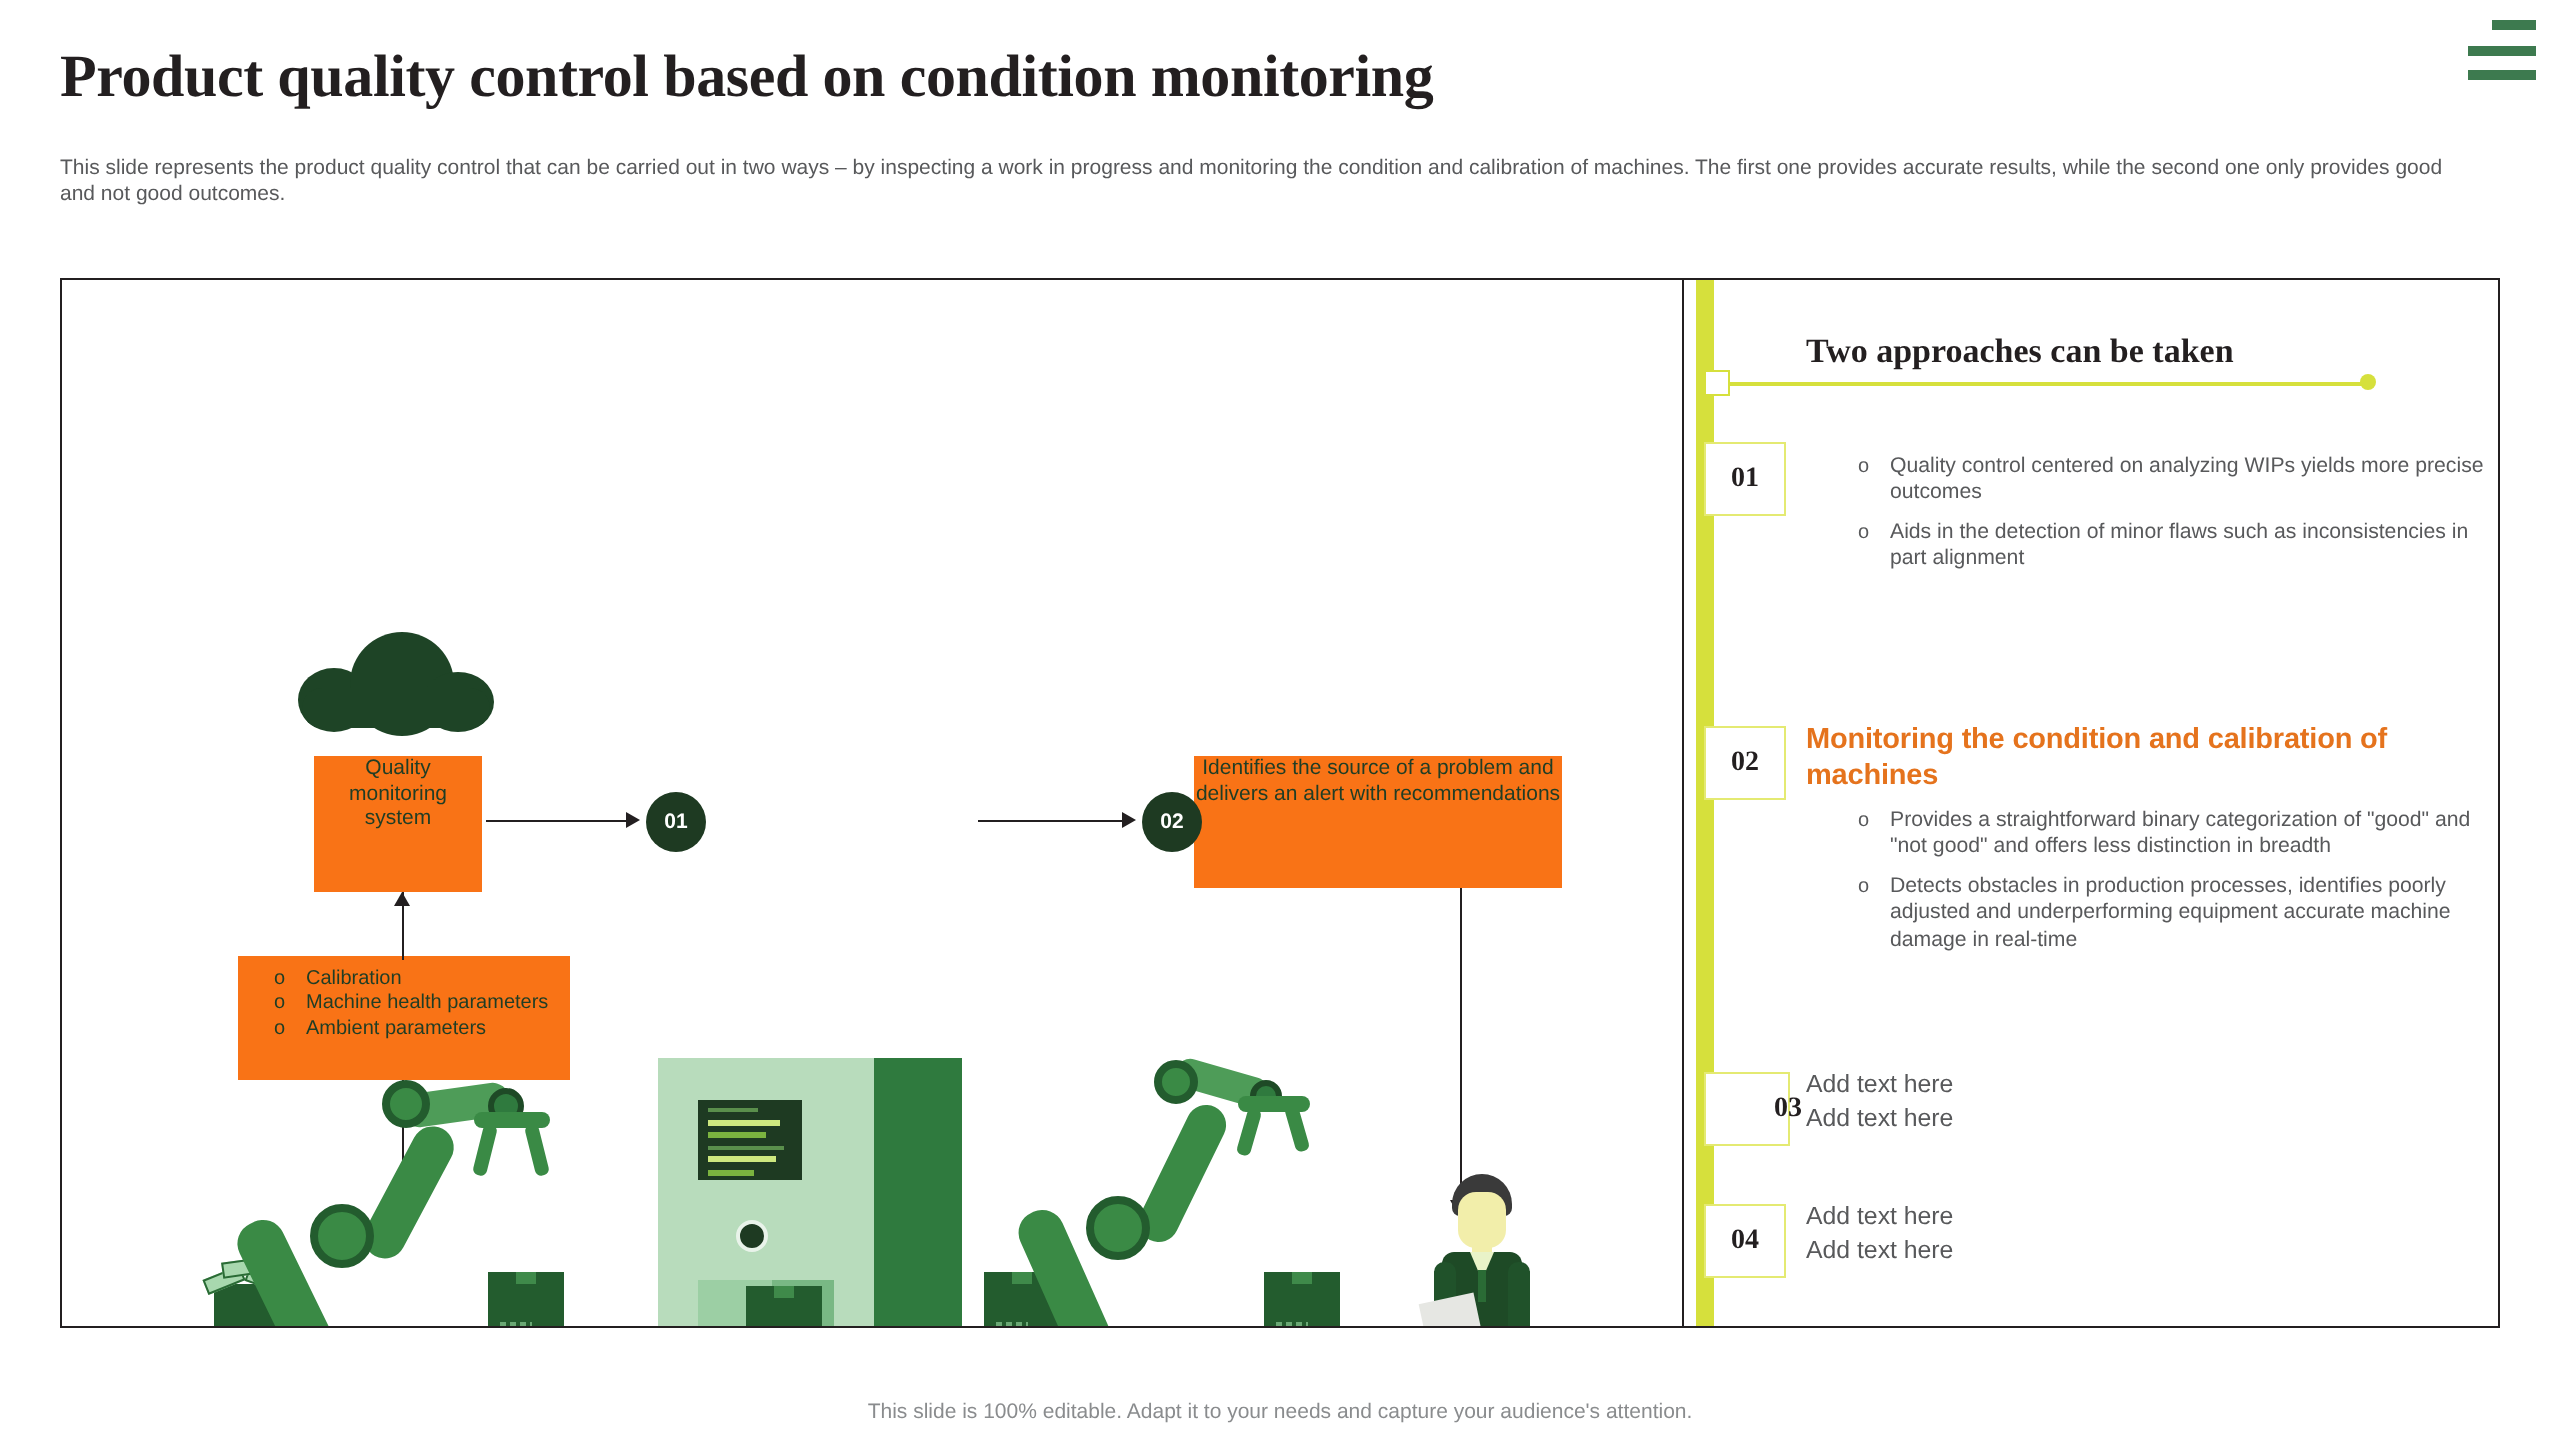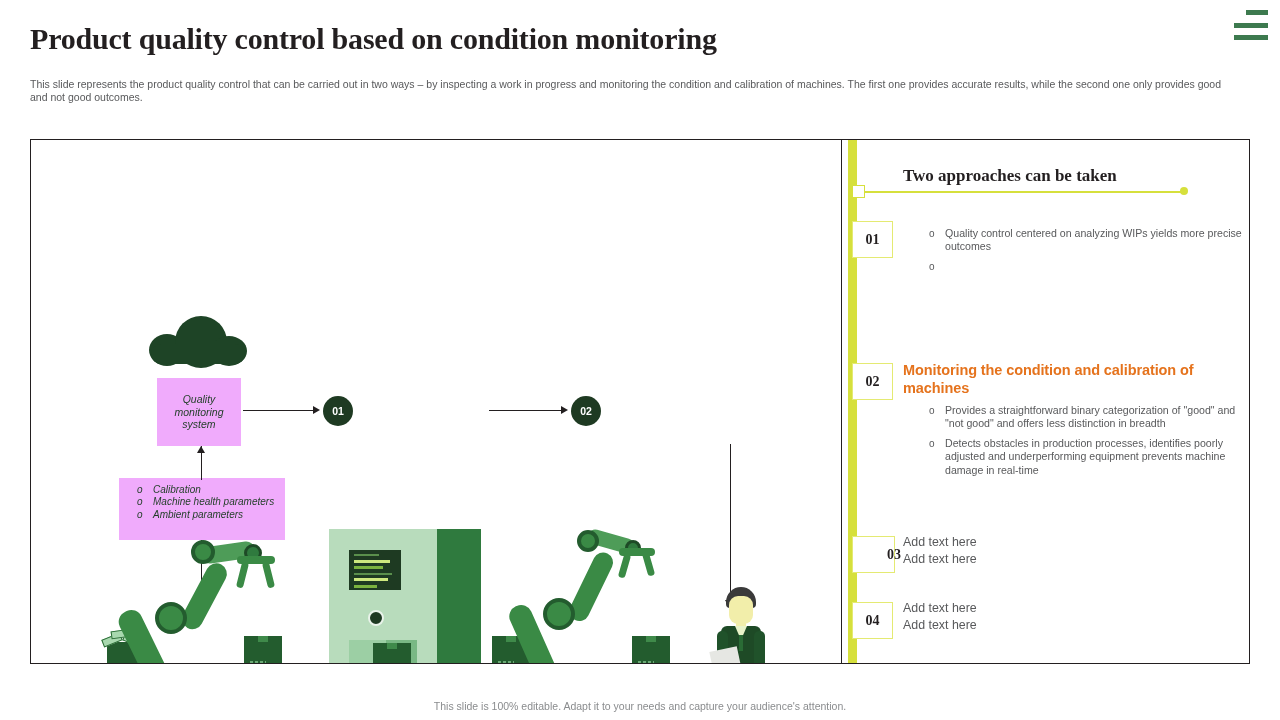--- a/index.html
+++ b/index.html
@@ -46,23 +46,23 @@
   
   .cloud { position:absolute; left:118px; top:176px; width:98px; height:46px; }
   .cloud b { position:absolute; background:#1e4426; border-radius:50%; display:block; }
   .cloud .c1 { left:26px; top:0px;  width:52px; height:52px; }
   .cloud .c2 { left:0px;  top:18px; width:36px; height:32px; }
   .cloud .c3 { left:62px; top:20px; width:36px; height:30px; }
   .cloud .base { left:2px; top:28px; width:94px; height:20px; border-radius:10px; }
 
   
   .gbox {
-    position:absolute; background:#f0abfc; color:#1f3d25;
-    display:flex; align-items:center; justify-content:center;
-    text-align:center; font-size:10.5px; line-height:12.5px;font-style:italic;
+    position:absolute; background:#f97316; color:#1f3d25;
+    display:flex; justify-content:center;
+    text-align:center; font-size:10.5px; line-height:12.5px;
   }
   .box-qms   { left:126px; top:238px; width:84px; height:68px; }
   .box-det   { left:318px; top:227px; width:138px; height:78px; }
   .box-ident { left:566px; top:238px; width:184px; height:66px; }
   .box-cal {
     left:88px; top:338px; width:166px; height:62px;
     display:block; text-align:left; padding:6px 8px 6px 10px;
   }
   .box-cal ul { list-style:none; }
   .box-cal li { position:relative; padding-left:24px; font-size:10px; line-height:12.4px; }
@@ -202,20 +202,23 @@
       <div class="cloud">
         <b class="c2"></b>
           <b class="c1"></b>
           <b class="c3"></b>
           <b class="base"></b>
       </div>
 
       <div class="gbox box-qms">
         <span>Quality monitoring system</span>
       </div>
+      <div class="gbox box-ident">
+        <span>Identifies the source of a problem and delivers an alert with recommendations</span>
+      </div>
 
       <div class="gbox box-cal">
         <ul>
           <li>
             <span class="mk">o</span>
             <span>Calibration</span>
           </li>
           <li>
             <span class="mk">o</span>
             <span>Machine health parameters</span>
@@ -344,37 +347,38 @@
         <span>01</span>
       </div>
       <div class="sec" style="top:80px;">
         <ul>
           <li>
             <span class="mk">o</span>
             <span>Quality control centered on analyzing WIPs yields more precise outcomes</span>
           </li>
           <li>
             <span class="mk">o</span>
+            <span>Aids in the detection of minor flaws such as inconsistencies in part alignment</span>
           </li>
         </ul>
       </div>
 
       <div class="badge" style="top:223px;">
         <span>02</span>
       </div>
       <div class="sec" style="top:222px;">
         <h3>Monitoring the condition and calibration of machines</h3>
         <ul>
           <li>
             <span class="mk">o</span>
             <span>Provides a straightforward binary categorization of "good" and "not good" and offers less distinction in breadth</span>
           </li>
           <li>
             <span class="mk">o</span>
-            <span>Detects obstacles in production processes, identifies poorly adjusted and underperforming equipment prevents machine damage in real-time</span>
+            <span>Detects obstacles in production processes, identifies poorly adjusted and underperforming equipment accurate machine damage in real-time</span>
           </li>
         </ul>
       </div>
 
       <div class="badge" style="top:396px;padding-left:41px;">
         <span>03</span>
       </div>
       <div class="plain" style="top:394px;">
         <div>Add text here</div>
         <div>Add text here</div>

